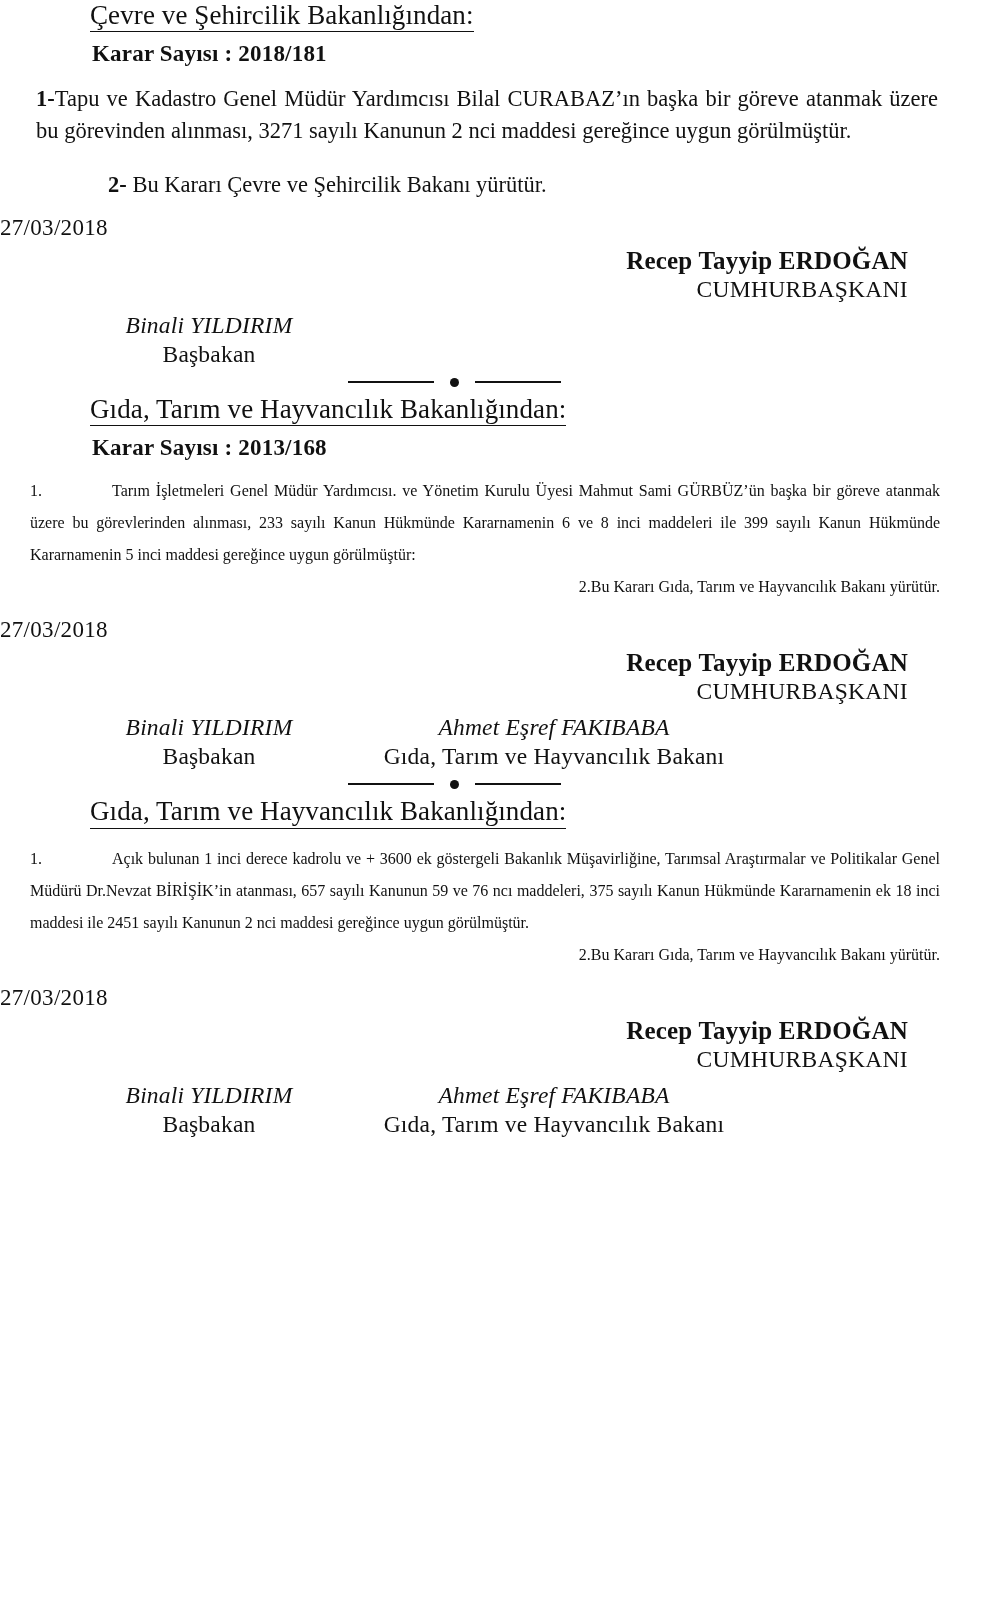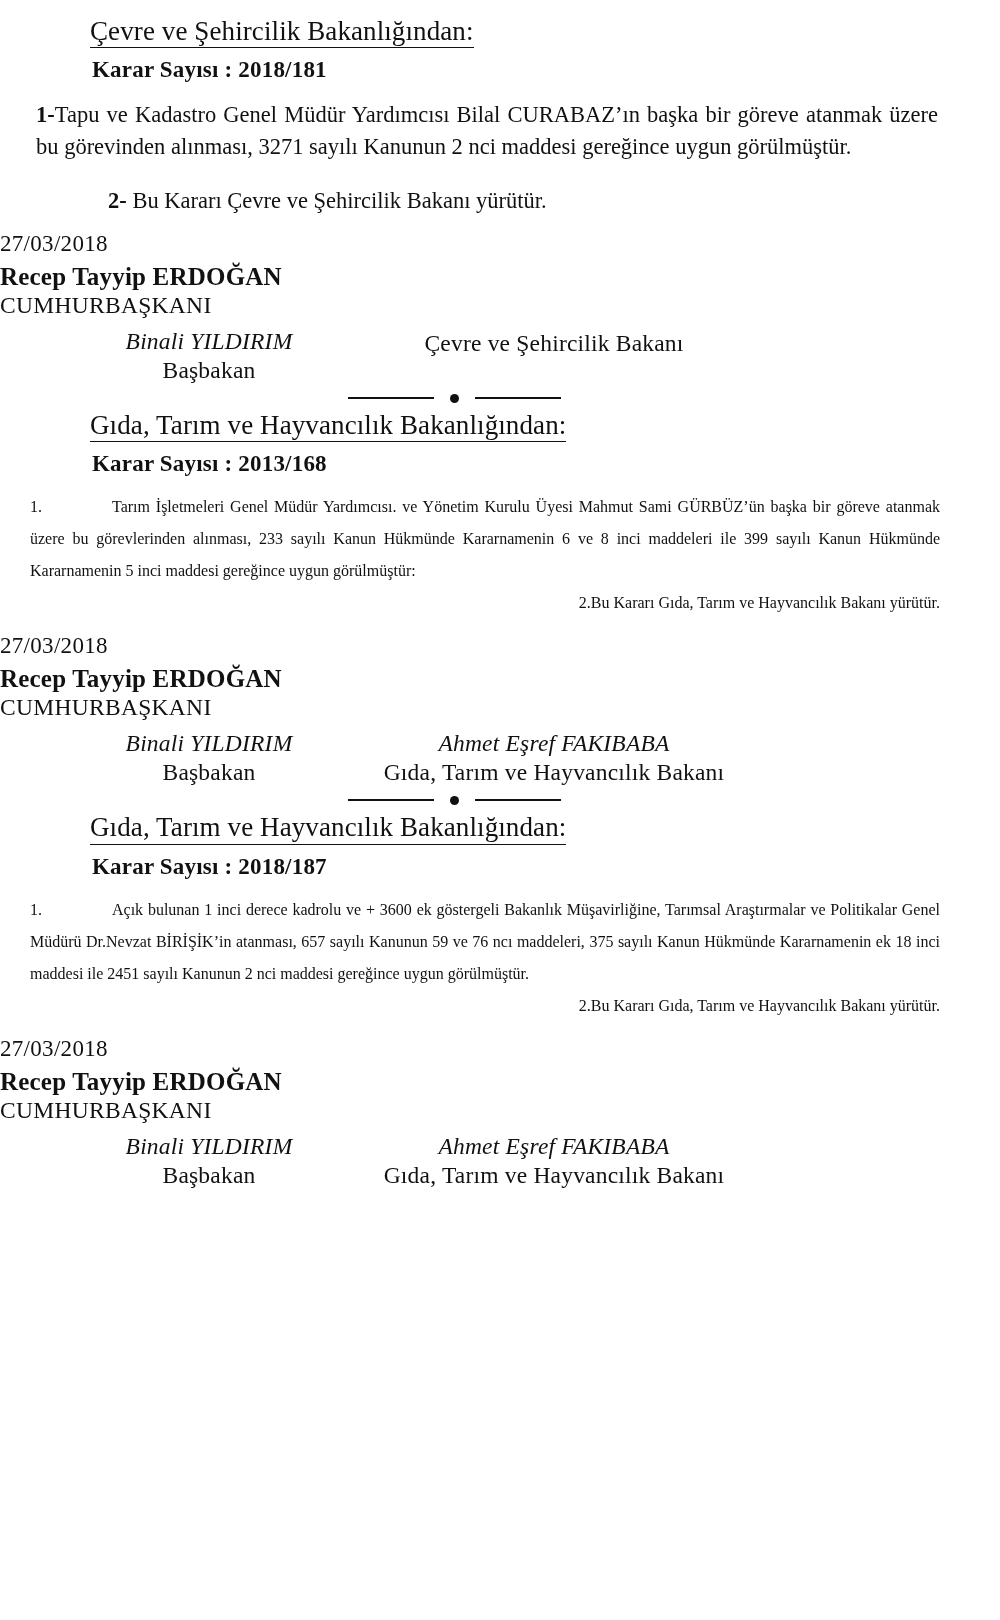--- a/index.html
+++ b/index.html
@@ -13,21 +13,20 @@
     font-family: "Liberation Serif", "DejaVu Serif", serif;
     color: #111111;
     position: relative;
     overflow: hidden;
   }
   .page {
     width: 1000px;
     height: 1289px;
     position: relative;
     box-sizing: border-box;
-    margin-top: 16px;
   }
 
   
   .decree { position: relative; }
 
   .ministry-line {
     padding-left: 90px;
     margin: 0;
   }
   .ministry {
@@ -81,20 +80,21 @@
 
   
   .sig { position: relative; margin-top: 14px; }
   .sig-date {
     text-align: left;
     font-size: 23px;
     padding-right: 60px;
     letter-spacing: .3px;
   }
   .sig-pres {
+    text-align: right;
     padding-right: 92px;
     margin-top: 6px;
   }
   .sig-pres .name {
     font-size: 25px;
     font-weight: bold;
     letter-spacing: .2px;
   }
   .sig-pres .title {
     font-size: 23.5px;
@@ -170,21 +170,20 @@
       <div class="sig-pres">
         <div class="name">Recep Tayyip ERDOĞAN</div>
         <div class="title">CUMHURBAŞKANI</div>
       </div>
       <div class="sig-row">
         <div class="sig-col pm">
           <div class="name">Binali YILDIRIM</div>
           <div class="title">Başbakan</div>
         </div>
         <div class="sig-col min">
-          <div class="title">Çevre ve Şehircilik Bakanı</div>
         </div>
       </div>
     </div>
   </div>
 
   <div class="sep">
     <span class="rule"></span>
     <span class="dot"></span>
     <span class="rule"></span>
   </div>
@@ -226,21 +225,20 @@
   <div class="sep">
     <span class="rule"></span>
     <span class="dot"></span>
     <span class="rule"></span>
   </div>
 
   <div class="decree">
     <div class="ministry-line">
       <span class="ministry">Gıda, Tarım ve Hayvancılık Bakanlığından:</span>
     </div>
-    <div class="karar">Karar Sayısı : 2018/187</div>
 
     <div class="body-wide">
       <p>
         <span class="num">1.</span><span>Açık bulunan 1 inci derece kadrolu ve + 3600 ek göstergeli Bakanlık Müşavirliğine, Tarımsal Araştırmalar ve Politikalar Genel Müdürü Dr.Nevzat BİRİŞİK’in atanması, 657 sayılı Kanunun 59 ve 76 ncı maddeleri, 375 sayılı Kanun Hükmünde Kararnamenin ek 18 inci maddesi ile 2451 sayılı Kanunun 2 nci maddesi gereğince uygun görülmüştür.</span>
       </p>
       <p class="item2">
         <span class="num">2.</span><span>Bu Kararı Gıda, Tarım ve Hayvancılık Bakanı yürütür.</span>
       </p>
     </div>
 

